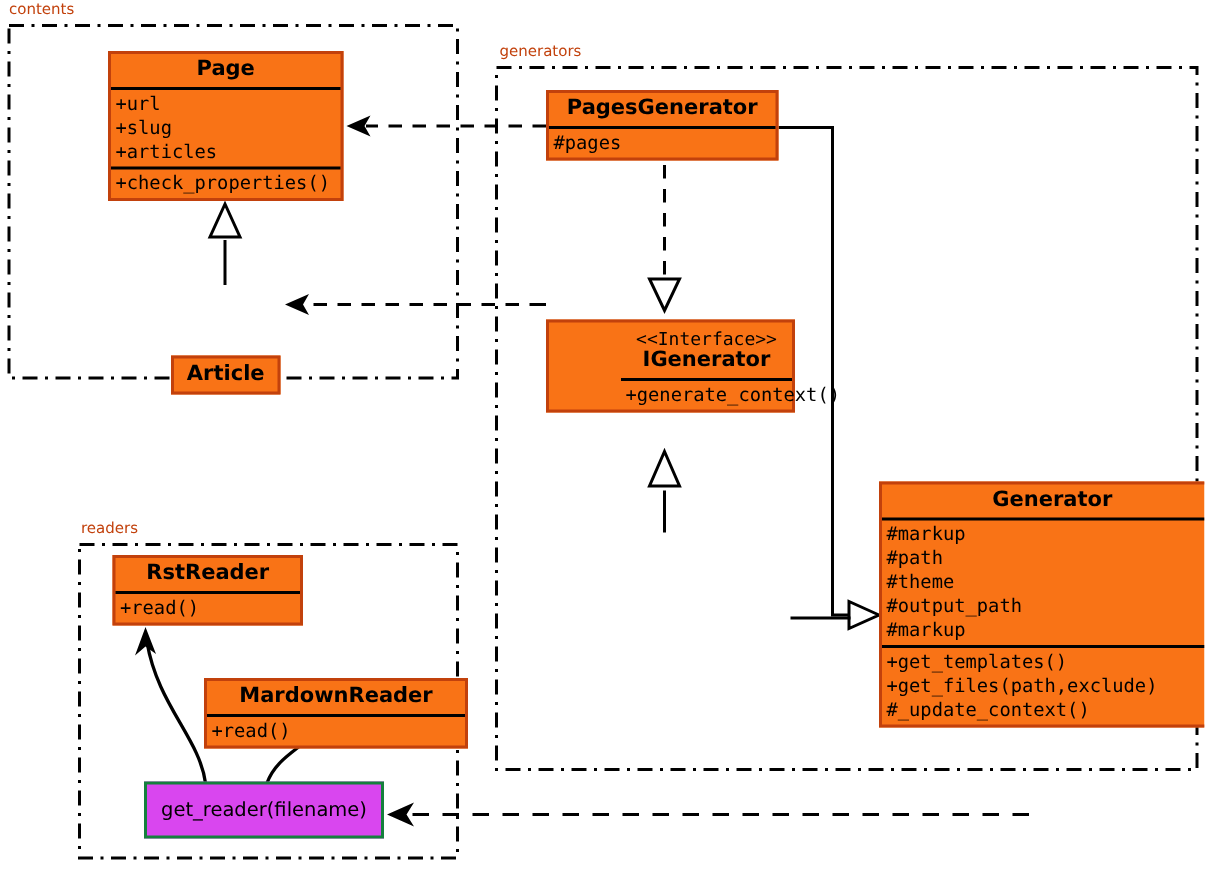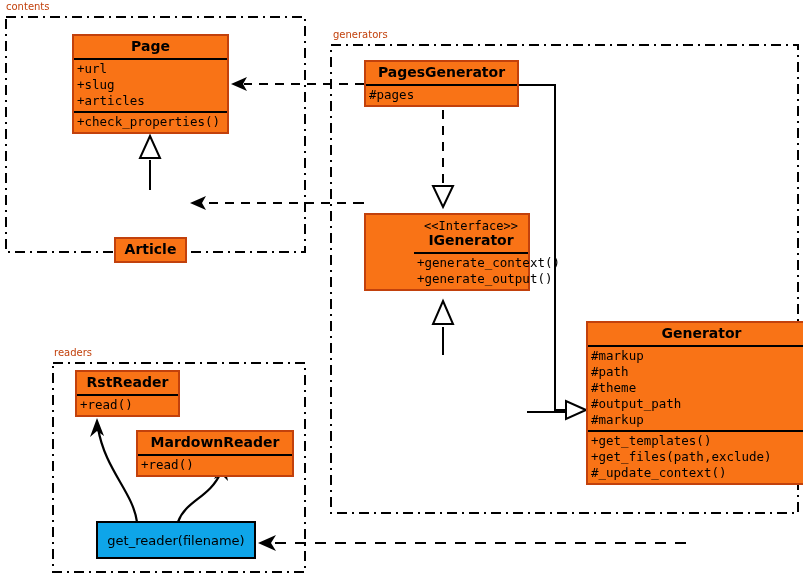--- a/index.html
+++ b/index.html
@@ -57,22 +57,22 @@
   .uml .member {
     font-family: "DejaVu Sans Mono", monospace;
     font-size: 12.5px;
     line-height: 16px;
     white-space: pre;
     color: #000;
   }
   
   .fnbox {
     position: absolute;
-    border: 2px solid #000000;
-    background: #0ea5e9;
+    border: 2px solid #15803d;
+    background: #d946ef;
     box-sizing: border-box;
     display: flex;
     align-items: center;
     justify-content: center;
     font-family: "DejaVu Sans", sans-serif;
     font-size: 13px;
     color: #000;
     z-index: 6;
   }
   .pkg-label {
@@ -191,49 +191,48 @@
     </div>
   </div>
 
   <div class="uml" style="left:364px; top:213px; width:166px;padding-left:48px;">
     <div class="title" style="padding-top:4px;">
       <div class="stereo">&lt;&lt;Interface&gt;&gt;</div>
       <div>IGenerator</div>
     </div>
     <div class="compartment sep">
       <div class="member">+generate_context()</div>
-      <div class="member">+generate_output()</div>
     </div>
   </div>
 
 
   <div class="uml" style="left:586px; top:321px; width:231px;">
     <div class="title">Generator</div>
     <div class="compartment sep">
       <div class="member">#markup</div>
       <div class="member">#path</div>
       <div class="member">#theme</div>
       <div class="member">#output_path</div>
       <div class="member">#markup</div>
     </div>
     <div class="compartment sep">
       <div class="member">+get_templates()</div>
       <div class="member">+get_files(path,exclude)</div>
       <div class="member">#_update_context()</div>
     </div>
   </div>
 
-  <div class="uml" style="left:75px; top:370px; width:105px;">
+  <div class="uml" style="left:75px; top:370px; width:127px;">
     <div class="title">RstReader</div>
     <div class="compartment sep">
       <div class="member">+read()</div>
     </div>
   </div>
 
-  <div class="uml" style="left:136px; top:430px; width:158px;">
+  <div class="uml" style="left:136px; top:452px; width:176px;">
     <div class="title">MardownReader</div>
     <div class="compartment sep">
       <div class="member">+read()</div>
     </div>
   </div>
 
   <div class="fnbox" style="left:96px; top:521px; width:160px; height:38px;">
     <span>get_reader(filename)</span>
   </div>
 

